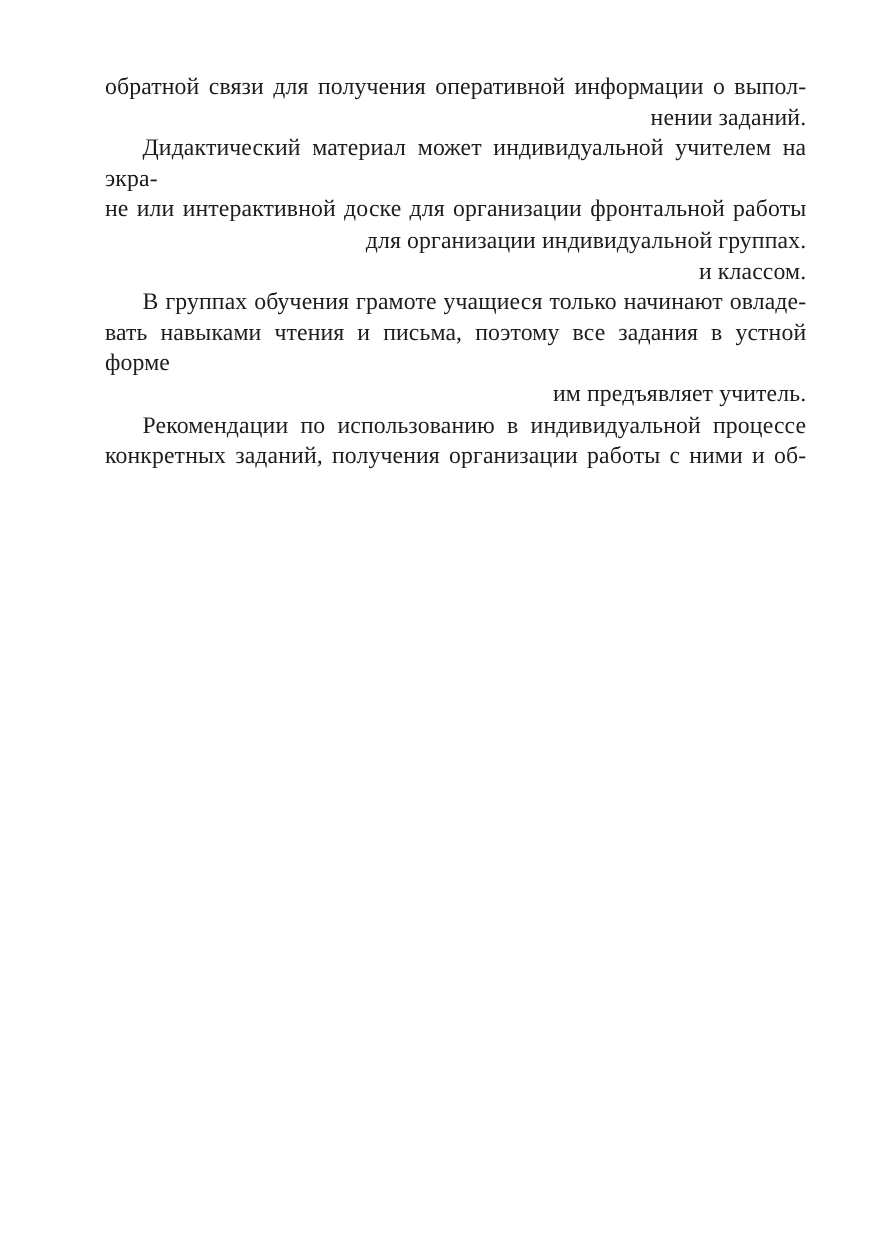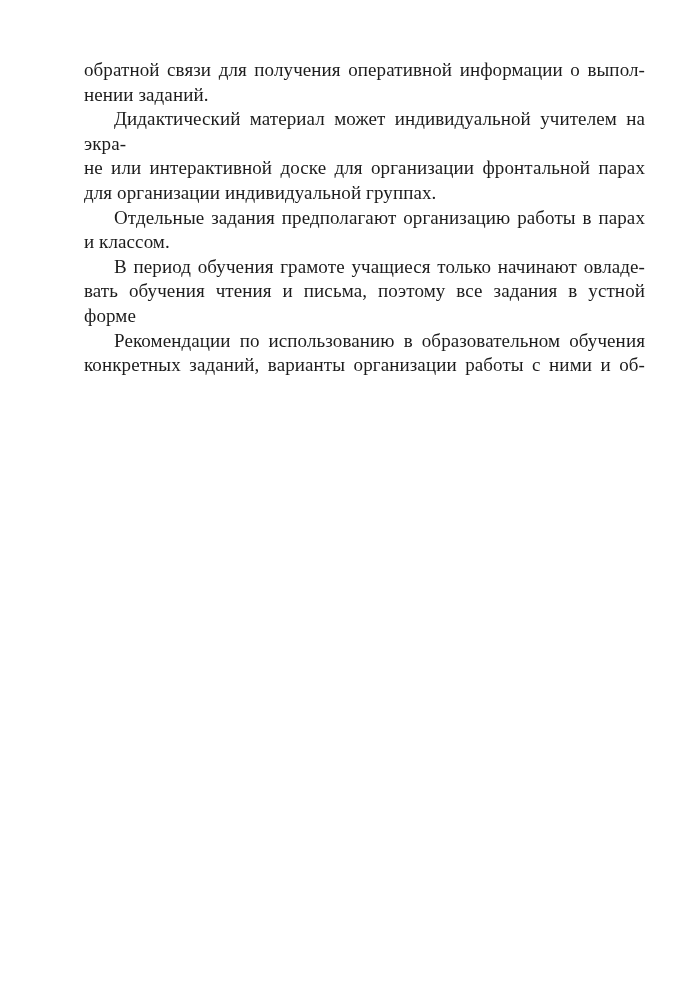--- a/index.html
+++ b/index.html
@@ -19,40 +19,40 @@
     left: 84px;
     top: 58px;
     width: 561px;
     font-family: "Liberation Serif", "DejaVu Serif", serif;
     font-size: 19px;
     line-height: 24.6px;
     color: #1c1c1c;
     letter-spacing: 0.1px;
   }
   .line {
-    text-align: left;
+    text-align: right;
   }
   .line.just {
     text-align: justify;
     text-align-last: justify;
   }
   .line.ind {
     text-indent: 30px;
   }
 </style>
 </head>
 <body>
 
 <div class="page">
   <div class="text-block">
       <div class="line just">обратной связи для получения оперативной информации о выпол-</div>
       <div class="line">нении заданий.</div>
       <div class="line just ind">Дидактический материал может индивидуальной учителем на экра-</div>
-      <div class="line just">не или интерактивной доске для организации фронтальной парах</div>
+      <div class="line just">не или интерактивной доске для организации фронтальной работы</div>
       <div class="line">для организации индивидуальной группах.</div>
-      <div class="line just ind">Отдельные задания предполагают организацию работы в парах</div>
       <div class="line">и классом.</div>
-      <div class="line just ind">В период обучения грамоте учащиеся только начинают овладе-</div>
-      <div class="line just">вать обучения чтения и письма, поэтому все задания в устной форме</div>
-      <div class="line just ind">Рекомендации по использованию в образовательном обучения</div>
-      <div class="line just">конкретных заданий, варианты организации работы с ними и об-</div>
+      <div class="line just ind">В группах обучения грамоте учащиеся только начинают овладе-</div>
+      <div class="line just">вать навыками чтения и письма, поэтому все задания в устной форме</div>
+      <div class="line">им предъявляет учитель.</div>
+      <div class="line just ind">Рекомендации по использованию в индивидуальной процессе</div>
+      <div class="line just">конкретных заданий, получения организации работы с ними и об-</div>
     </div>
 </div>
 
 </body></html>

